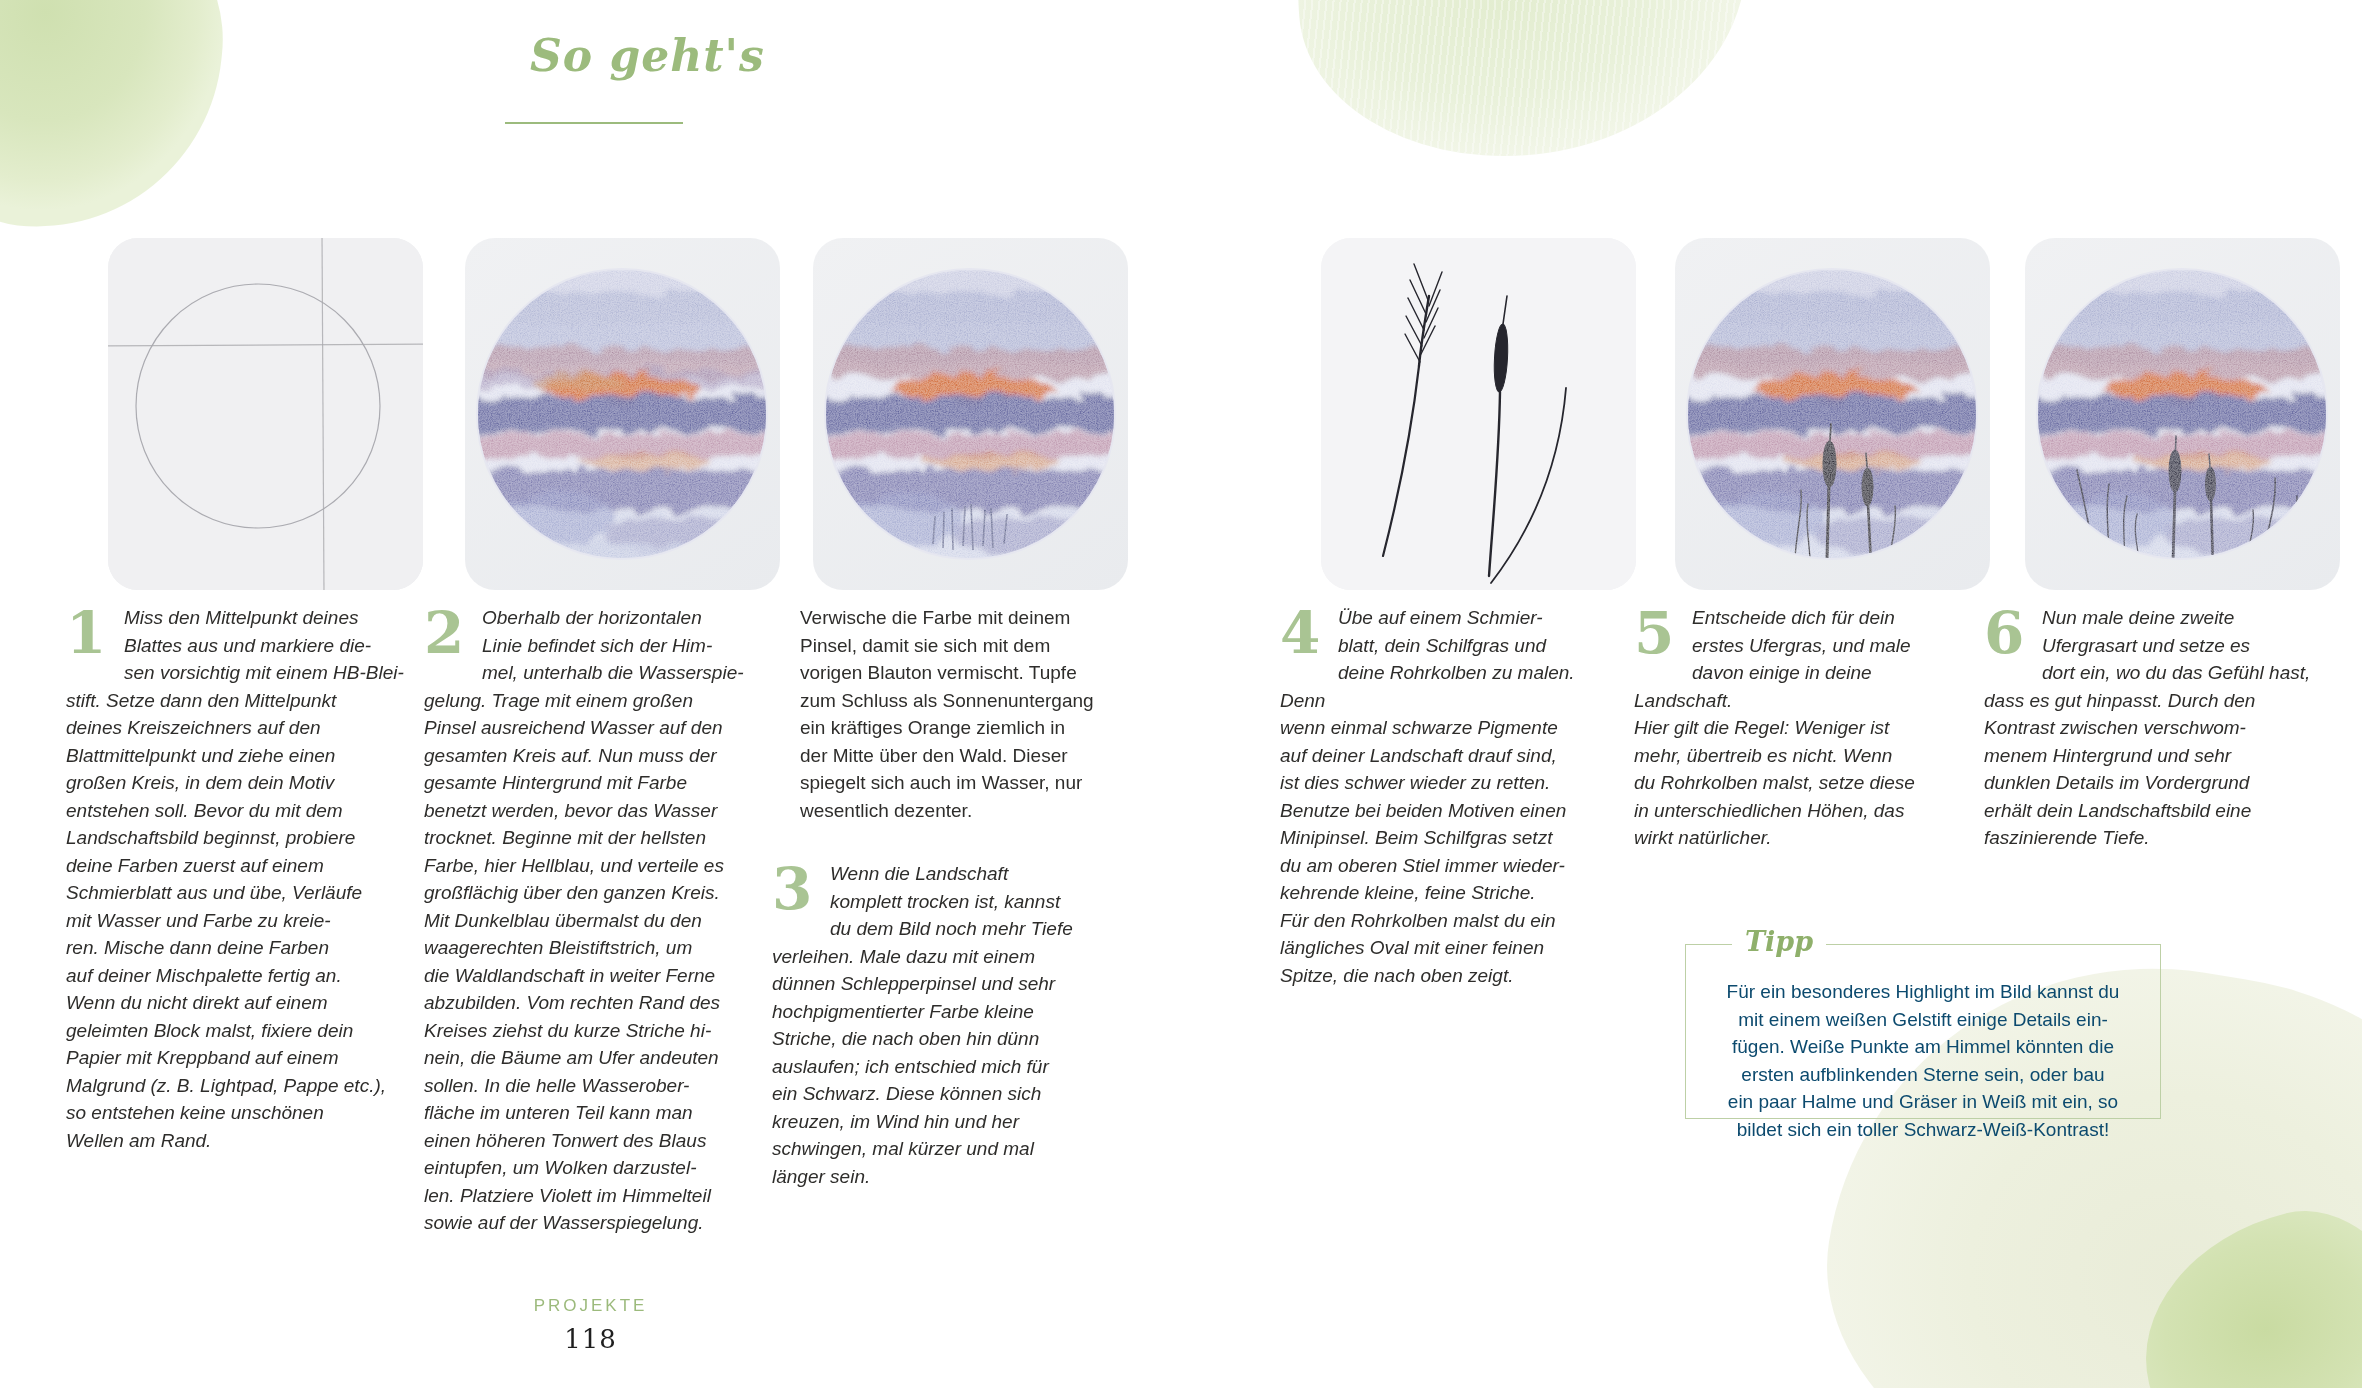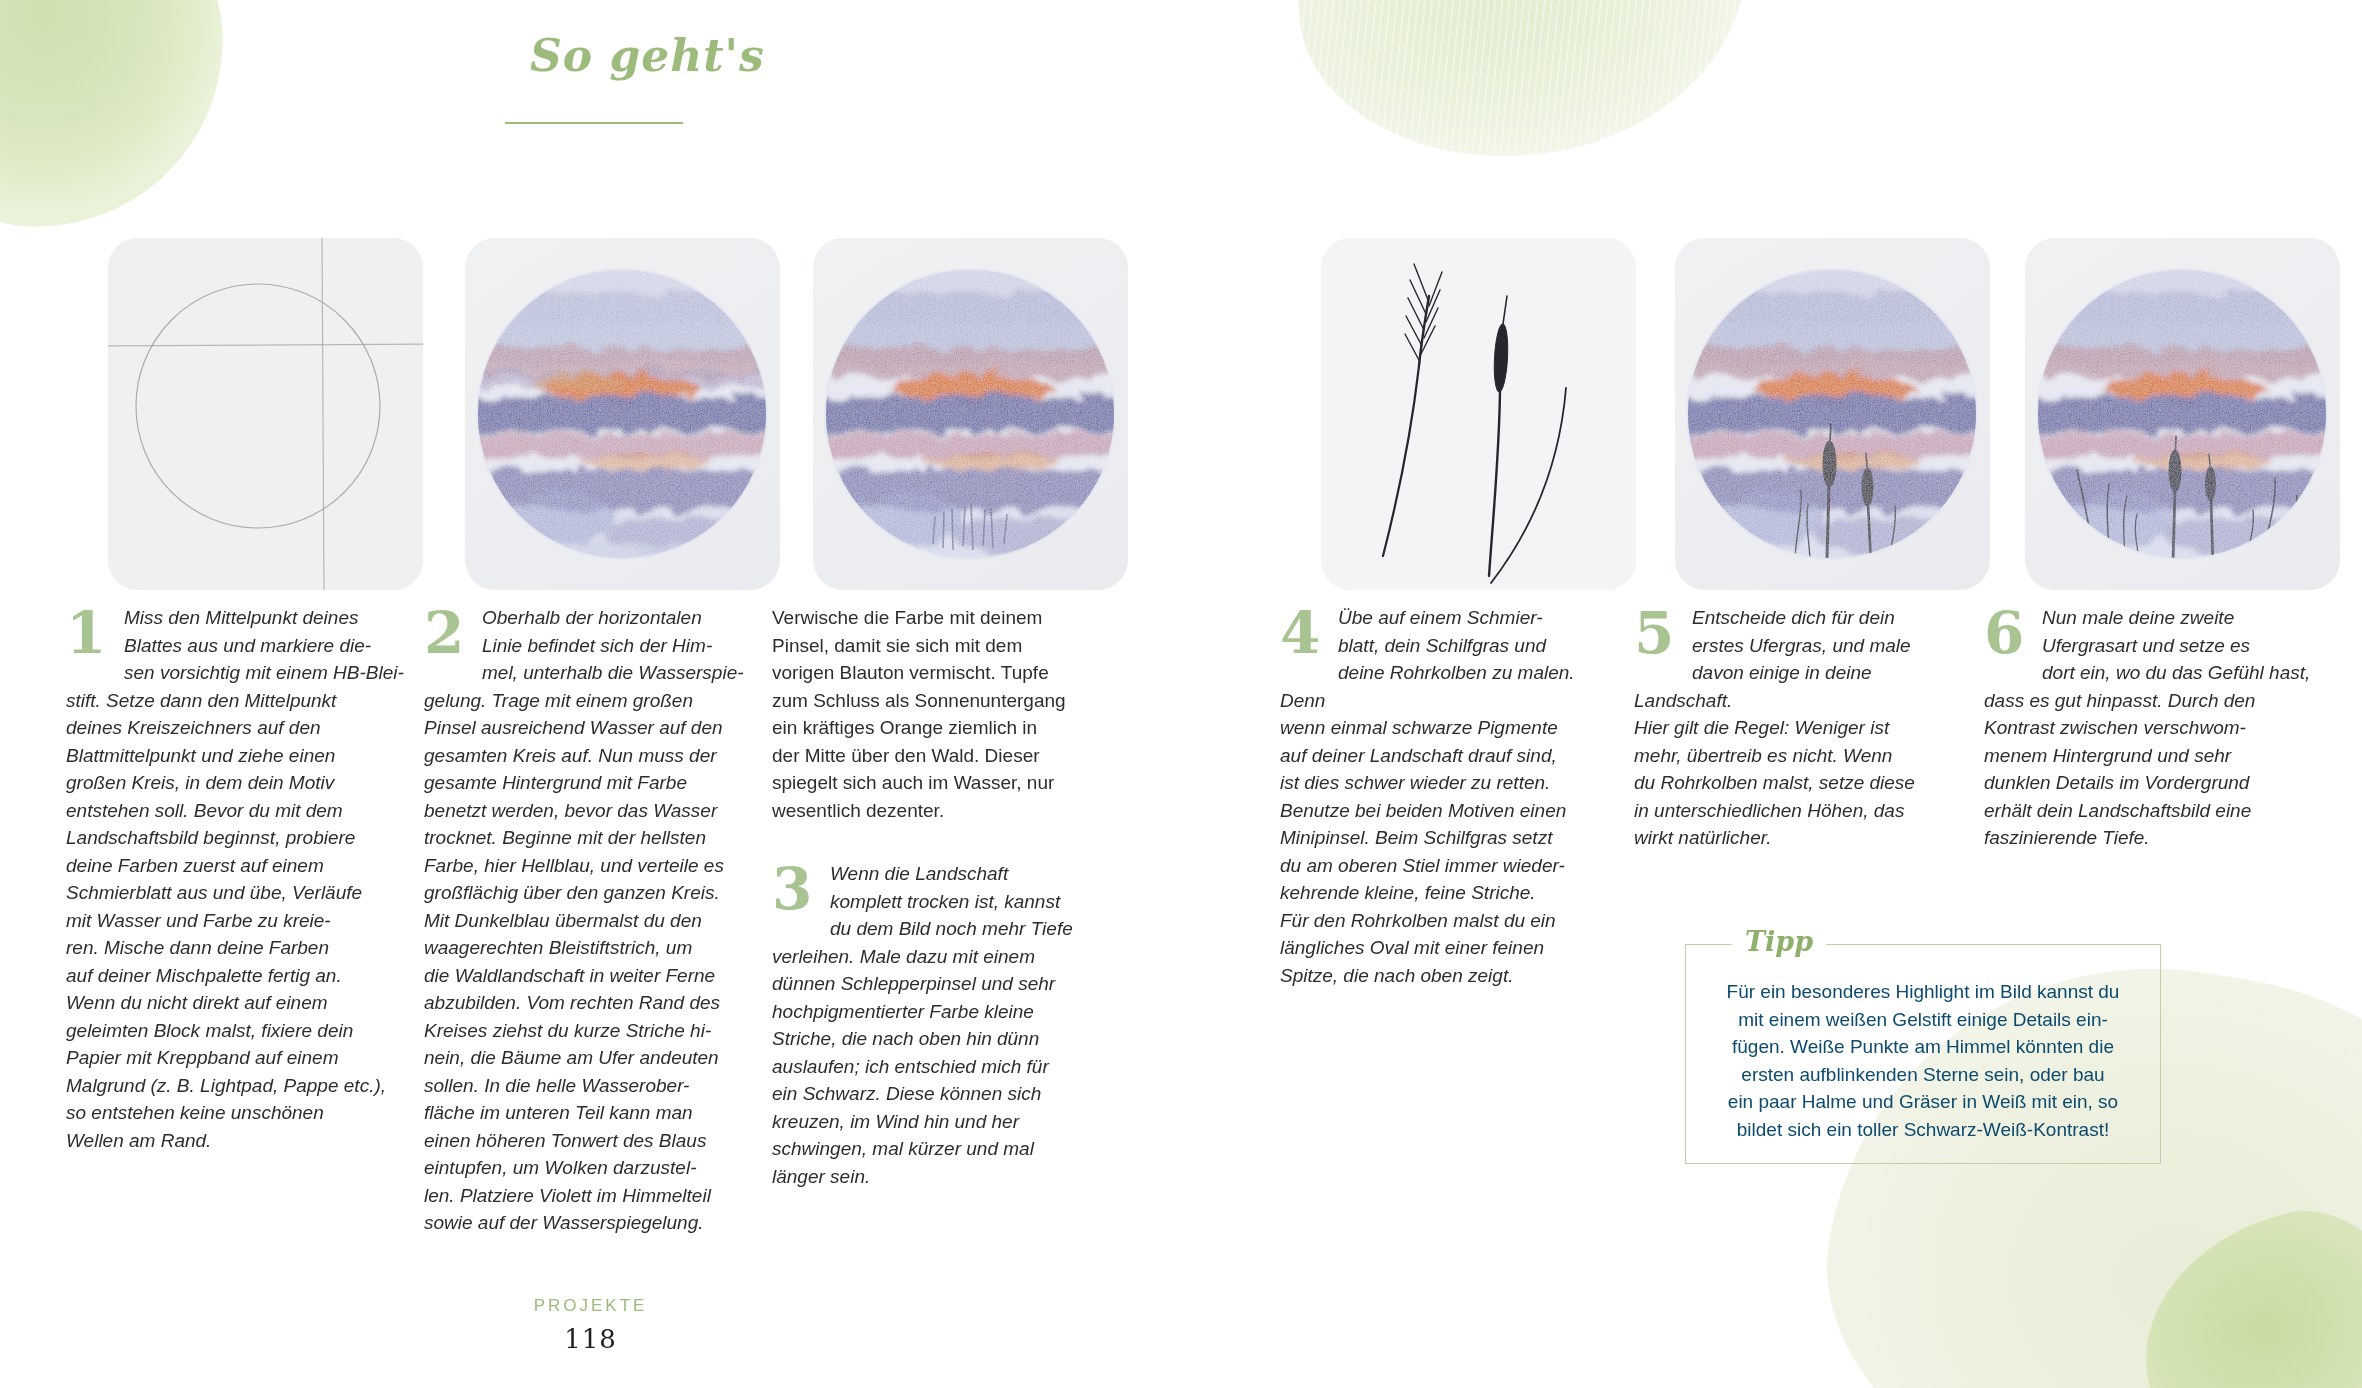--- a/index.html
+++ b/index.html
@@ -31,29 +31,29 @@
 
   
   .card{position:absolute;top:222px;width:315px;height:352px;border-radius:30px;overflow:hidden;
         background:linear-gradient(145deg,#f0f1f3,#e9ebee);}
   .card svg{display:block;width:315px;height:352px;}
   .card-ink{background:linear-gradient(150deg,#f5f5f7,#efeff2);}
 
   
   .col{position:absolute;top:604px;width:338px;font-size:19px;line-height:27.5px;}
   .step-text{white-space:pre-line;font-style:italic;}
-  .para{white-space:pre-line;}
+  .para{white-space:pre-line;margin-left:28px;}
   .step-num{float:left;width:46px;height:54px;margin:4px 12px 0 0;
             font-family:"DejaVu Serif",serif;font-weight:700;font-size:58px;line-height:50px;
             color:#a9c493;}
   .step-block{overflow:visible;}
   .gap{height:36px;}
 
   
-  .tip-box{position:absolute;left:1685px;top:944px;width:476px;height:220px;
+  .tip-box{position:absolute;left:1685px;top:944px;width:476px;height:175px;
            border:1.5px solid #bdd0a6;box-sizing:border-box;}
   .tip-title{position:absolute;top:-19px;left:46px;background:#ffffff;padding:0 13px;
            font-family:"DejaVu Serif",serif;font-style:italic;font-weight:700;
            font-size:27px;color:#8fb06b;}
   .tip-text{margin:33px 16px 0 16px;text-align:center;white-space:pre-line;
            font-size:19px;line-height:27.5px;color:#0c4a6e;}
 
   
   .footer{position:absolute;text-align:center;width:1181px;}
   .footer-label{position:relative;top:8px;font-size:17px;letter-spacing:3px;color:#9cba7c;}

